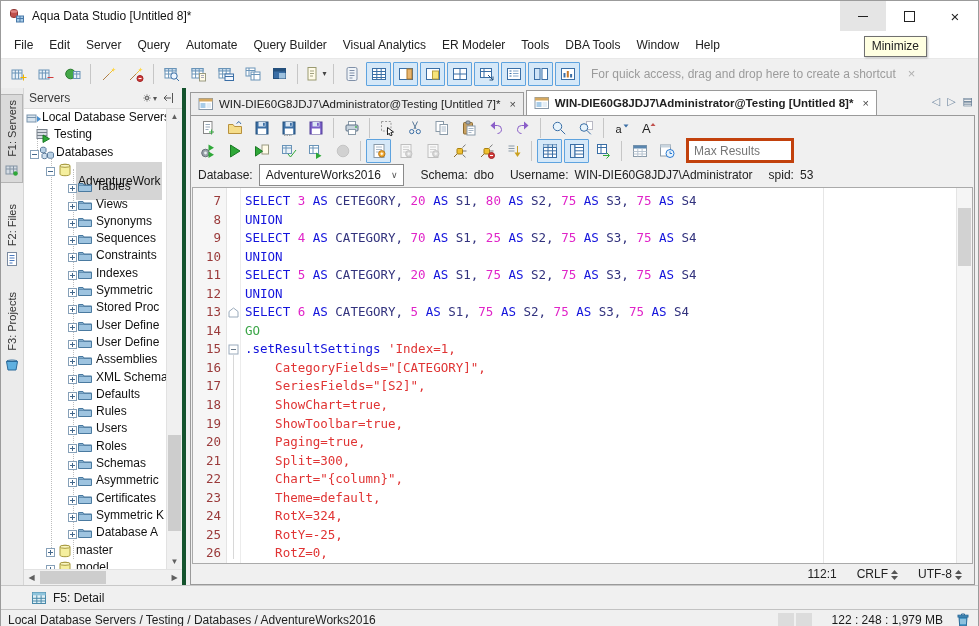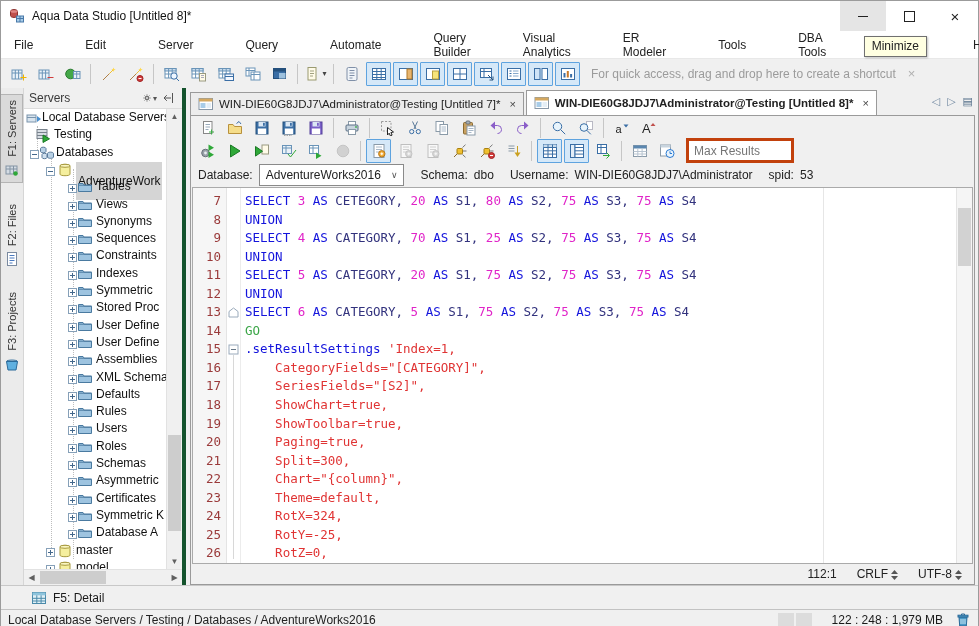--- a/index.html
+++ b/index.html
@@ -13,21 +13,21 @@
   .app-icon{margin:0 7px 0 8px;}
   .title-text{font-size:12px;color:#111;}
   .win-btns{position:absolute;right:0;top:0;height:30px;display:flex;}
   .win-btn{width:46px;height:30px;display:flex;align-items:center;justify-content:center;}
   .win-btn.minbg{background:#e5e5e5;}
   .glyph-min{width:10px;height:1px;background:#222;display:block;}
   .glyph-max{width:9px;height:9px;border:1px solid #222;display:block;}
   .glyph-close{font-size:15px;color:#222;line-height:1;}
   .tooltip{position:absolute;top:35px;right:51px;background:#ffffe1;border:1px solid #707070;padding:2px 7px 3px;font-size:12px;color:#222;z-index:60;box-shadow:1px 1px 2px rgba(0,0,0,.25);}
   
-  .menubar{height:27px;background:#fff;display:flex;align-items:center;padding-left:5px;flex:none;gap:36px;}
+  .menubar{height:27px;background:#fff;display:flex;align-items:center;padding-left:5px;flex:none;}
   .menu-item{padding:4px 8px;color:#222;}
   
   .toolbar-main{height:29px;background:#f0f0f0;display:flex;align-items:center;padding-left:4px;flex:none;border-top:1px solid #e8e8e8;}
   .tbtn{width:25px;height:24px;display:inline-flex;align-items:center;justify-content:center;border:1px solid transparent;background:transparent;padding:0;margin:0 1px;border-radius:1px;}
   .tbtn.toggled{background:#d5e8f8;border-color:#5ea3df;}
   .tbtn.disabled{filter:grayscale(1);opacity:.55;}
   .tsep{width:1px;height:20px;background:#c6c6c6;margin:0 4px;display:inline-block;}
   .caret{font-size:8px;color:#444;margin-left:2px;}
   .hint{color:#9b9b9b;margin-left:10px;}
   .hint-x{color:#b0b0b0;margin-left:12px;font-size:13px;}

